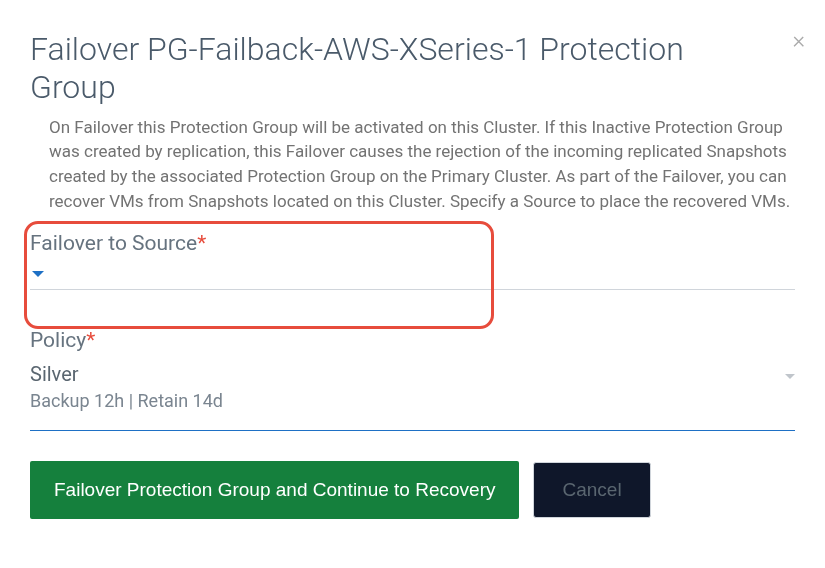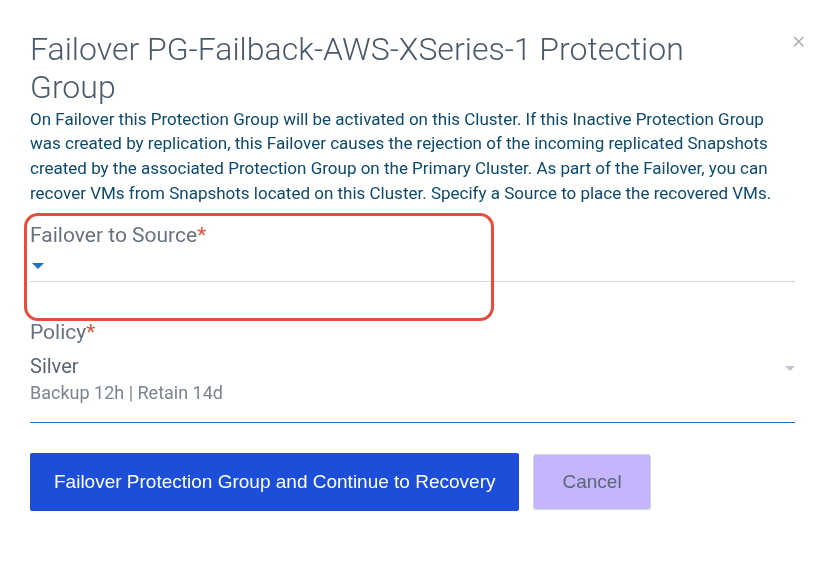--- a/index.html
+++ b/index.html
@@ -13,37 +13,39 @@
       width: 825px;
       height: 568px;
       padding: 30px 30px 20px 30px;
       position: relative;
     }
     .modal-title {
       font-size: 32px;
       font-weight: 300;
       color: #4a5a6a;
       line-height: 1.2;
+      margin-bottom: 8px;
       padding-right: 20px;
     }
     .close-btn {
       position: absolute;
       top: 28px;
       right: 20px;
       font-size: 24px;
       color: #aaa;
       cursor: pointer;
       font-weight: 300;
       line-height: 1;
     }
     .description {
       font-size: 17px;
-      color: #0c4a6e;
+      color: #737373;
       line-height: 1.45;
       margin-bottom: 10px;
+      margin-left: 19px;
     }
     .field-group {
       margin-top: 10px;
       padding-top: 8px;
       padding-bottom: 8px;
       position: relative;
     }
     .field-group.highlighted {
       position: relative;
     }
@@ -108,31 +110,31 @@
       justify-content: space-between;
       align-items: flex-start;
     }
     .button-row {
       margin-top: 30px;
       display: flex;
       align-items: center;
       gap: 14px;
     }
     .btn-primary {
-      background: #1d4ed8;
+      background: #15803d;
       color: #fff;
       border: none;
       padding: 18px 24px;
       font-size: 19px;
       font-weight: 500;
       cursor: pointer;
       border-radius: 2px;
     }
     .btn-secondary {
-      background: #c4b5fd;
+      background: #0f172a;
       color: #5a6670;
       border: 1px solid #d0d5db;
       padding: 16px 28px;
       font-size: 19px;
       cursor: pointer;
       border-radius: 3px;
     }
   </style>
 </head>
 <body>

